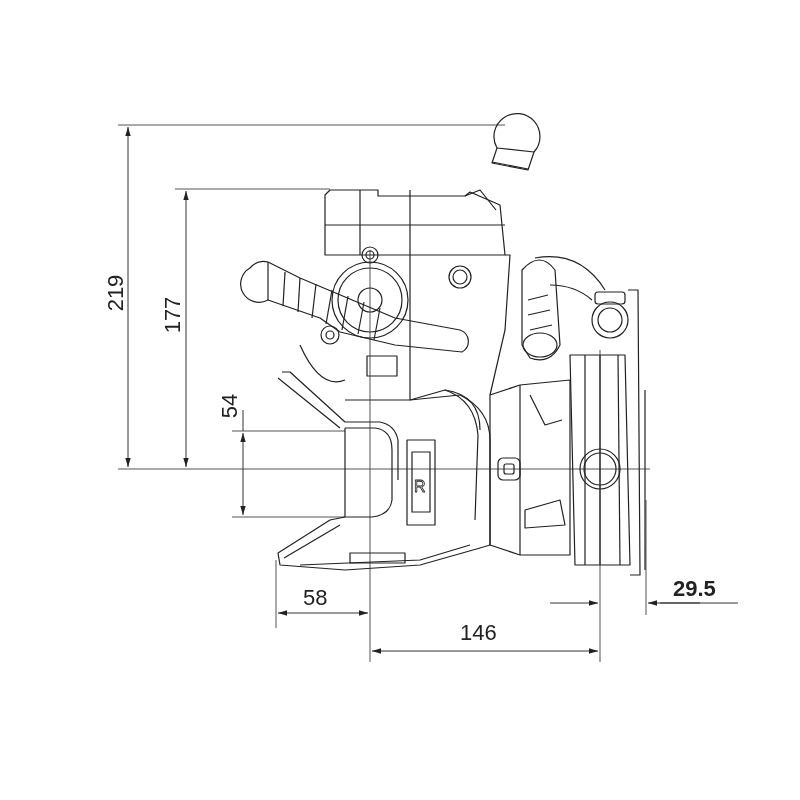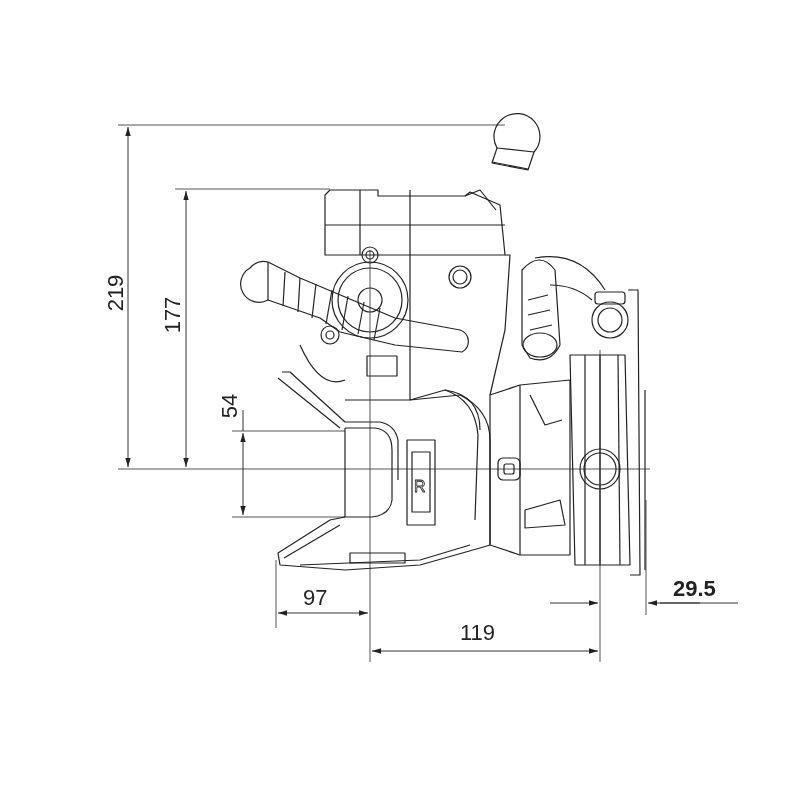--- a/index.html
+++ b/index.html
@@ -141,15 +141,15 @@
       <circle cx="610" cy="320" r="18"></circle>
       <circle cx="610" cy="320" r="12"></circle>
       <rect x="595" y="292" width="30" height="12" rx="3"></rect>
     </g>
   </g>
 </svg>
 
 <div class="dim-label rot" style="left:98px; top:282px;">219</div>
 <div class="dim-label rot" style="left:155px; top:304px;">177</div>
 <div class="dim-label rot" style="left:218px; top:395px;">54</div>
-<div class="dim-label" style="left:303px; top:587px;">97</div>
-<div class="dim-label" style="left:460px; top:622px;">119</div>
+<div class="dim-label" style="left:303px; top:587px;">58</div>
+<div class="dim-label" style="left:460px; top:622px;">146</div>
 <div class="dim-label" style="left:673px; top:578px;font-weight:bold;">29.5</div>
 
 </body></html>

